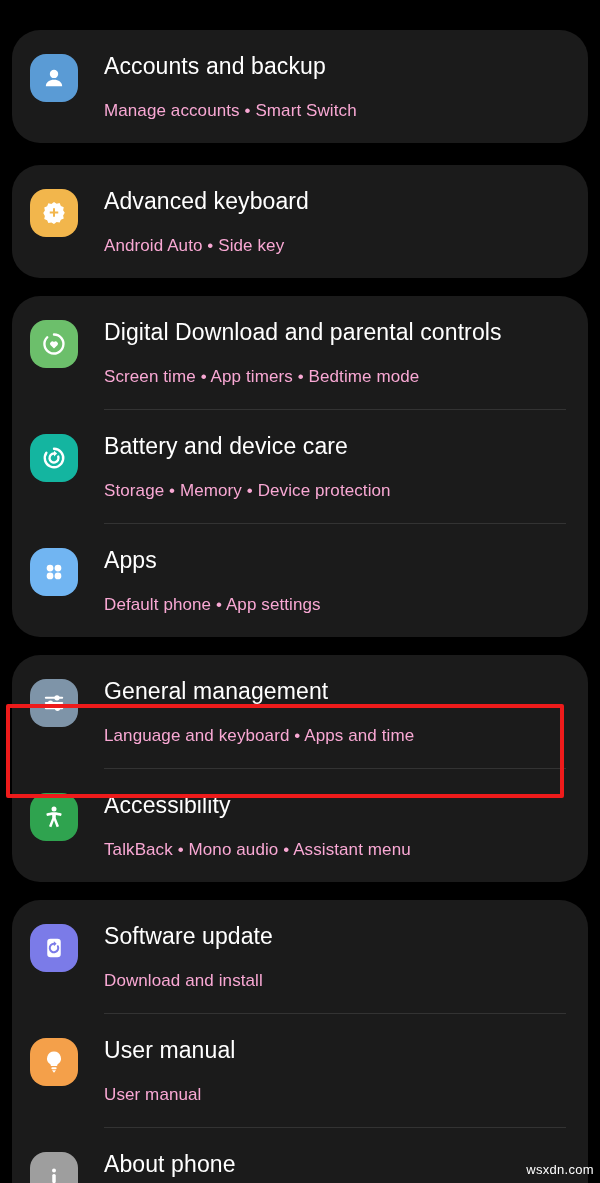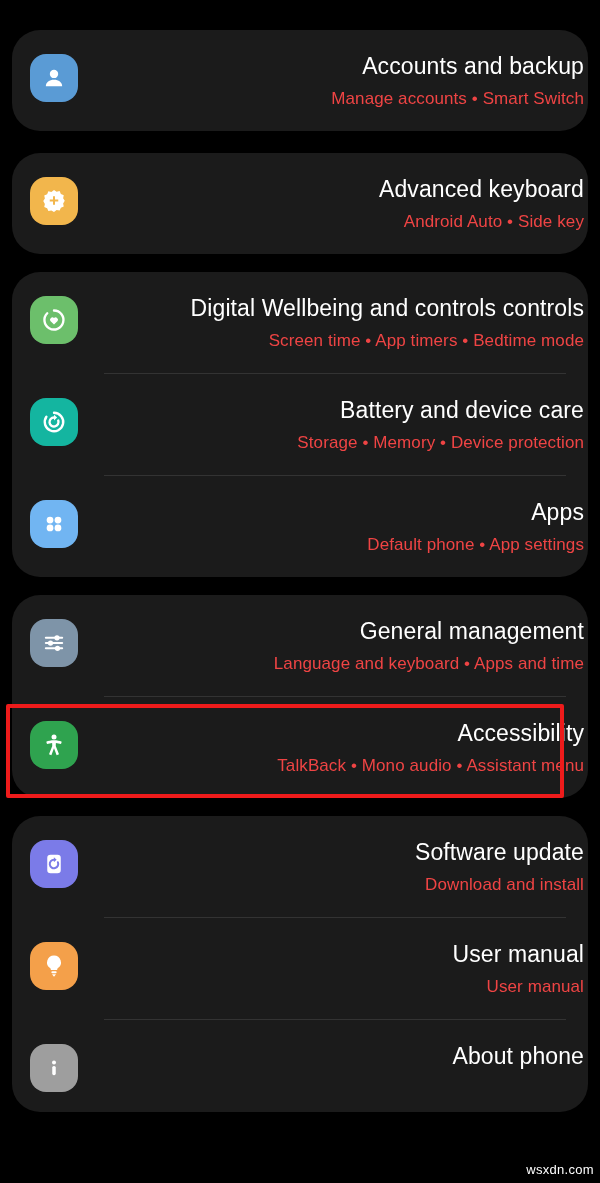--- a/index.html
+++ b/index.html
@@ -51,23 +51,22 @@
   }
   
   .card.clipped-top {
     margin-top:-58px;
     margin-bottom:22px;
   }
 
   .row {
     display:flex;
     align-items:flex-start;
-    padding:20px 4px 20px 18px;
+    padding:20px 16px 20px 18px;
     position:relative;
-    text-align:right;
   }
 
   .icon-wrap {
     flex:0 0 auto;
     width:48px; height:48px;
     margin-right:26px;
     margin-top:4px;
     display:flex; align-items:center; justify-content:center;
   }
   .sq {
@@ -78,22 +77,22 @@
   .row-text { flex:1 1 auto; min-width:0; padding-top:1px; }
   .row-title {
     font-size:23px;
     line-height:30px;
     color:#ffffff;
     letter-spacing:0.1px;
   }
   .row-sub {
     font-size:17px;
     line-height:25px;
-    color:#ef4444;
-    margin-top:5px;
+    color:#f9a8d4;
+    margin-top:17px;
     letter-spacing:0.1px;
   }
   .divider {
     height:1px;
     background:#333333;
     margin-left:92px;
     margin-right:22px;
   }
 
   
@@ -175,21 +174,21 @@
       <div class="row">
         <div class="icon-wrap">
           <div class="sq" style="background:#6CBF6B;">
             <svg width="30" height="30" viewBox="0 0 24 24">
               <path d="M12 4.4a7.6 7.6 0 1 1-5.4 2.2" fill="none" stroke="#ffffff" stroke-width="1.9" stroke-linecap="round"></path>
               <path fill="#ffffff" d="M12 15.6l-2.9-2.8a1.9 1.9 0 0 1 2.9-2.4 1.9 1.9 0 0 1 2.9 2.4z"></path>
             </svg>
           </div>
         </div>
         <div class="row-text">
-          <div class="row-title">Digital Wellbeing and controls controls</div>
+          <div class="row-title">Digital Download and parental controls</div>
           <div class="row-sub">Screen time  •  App timers  •  Bedtime mode</div>
         </div>
       </div>
 
       <div class="divider"></div>
 
       <div class="row">
         <div class="icon-wrap">
           <div class="sq" style="background:#14B5A0;">
             <svg width="30" height="30" viewBox="0 0 24 24">

